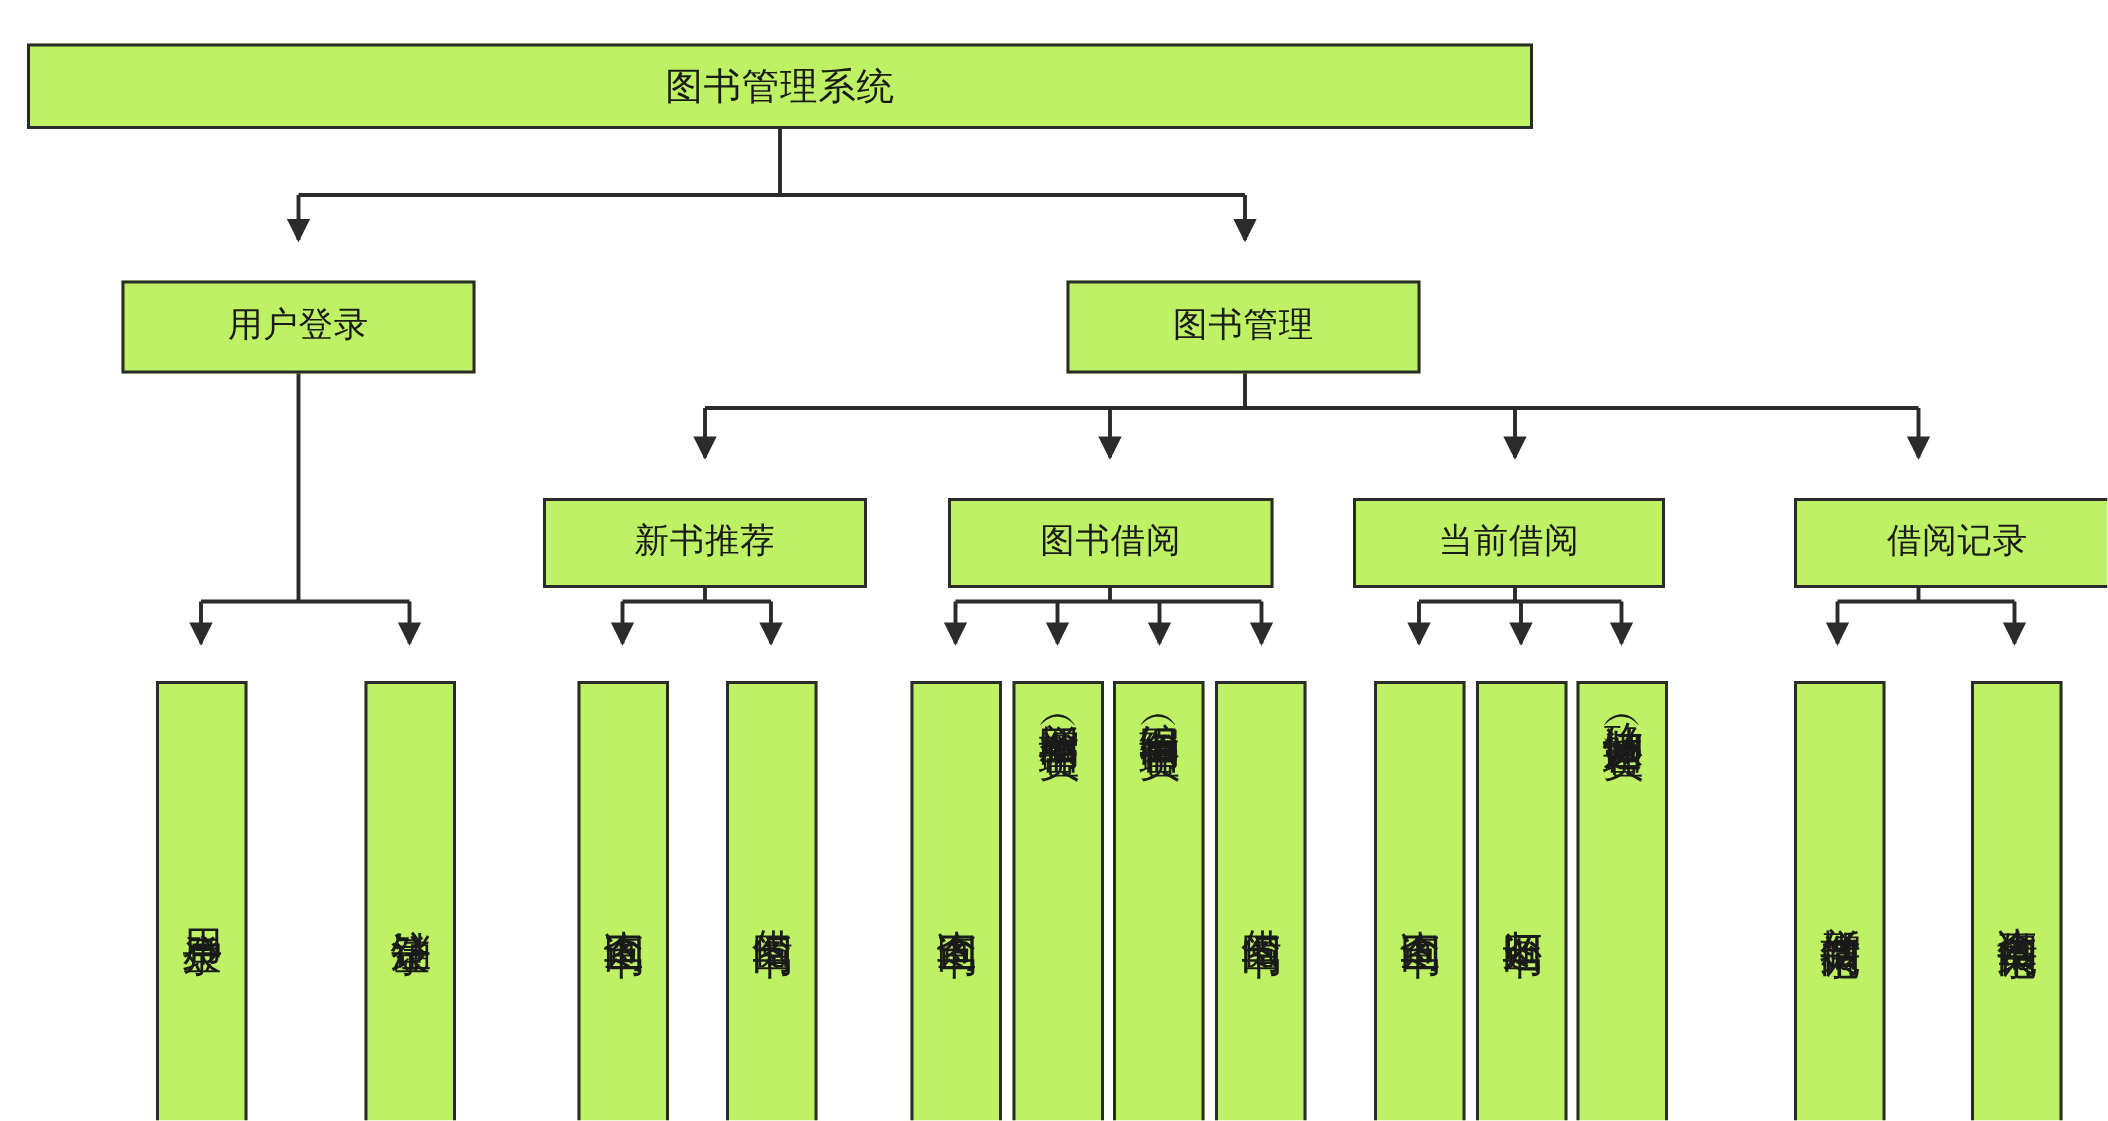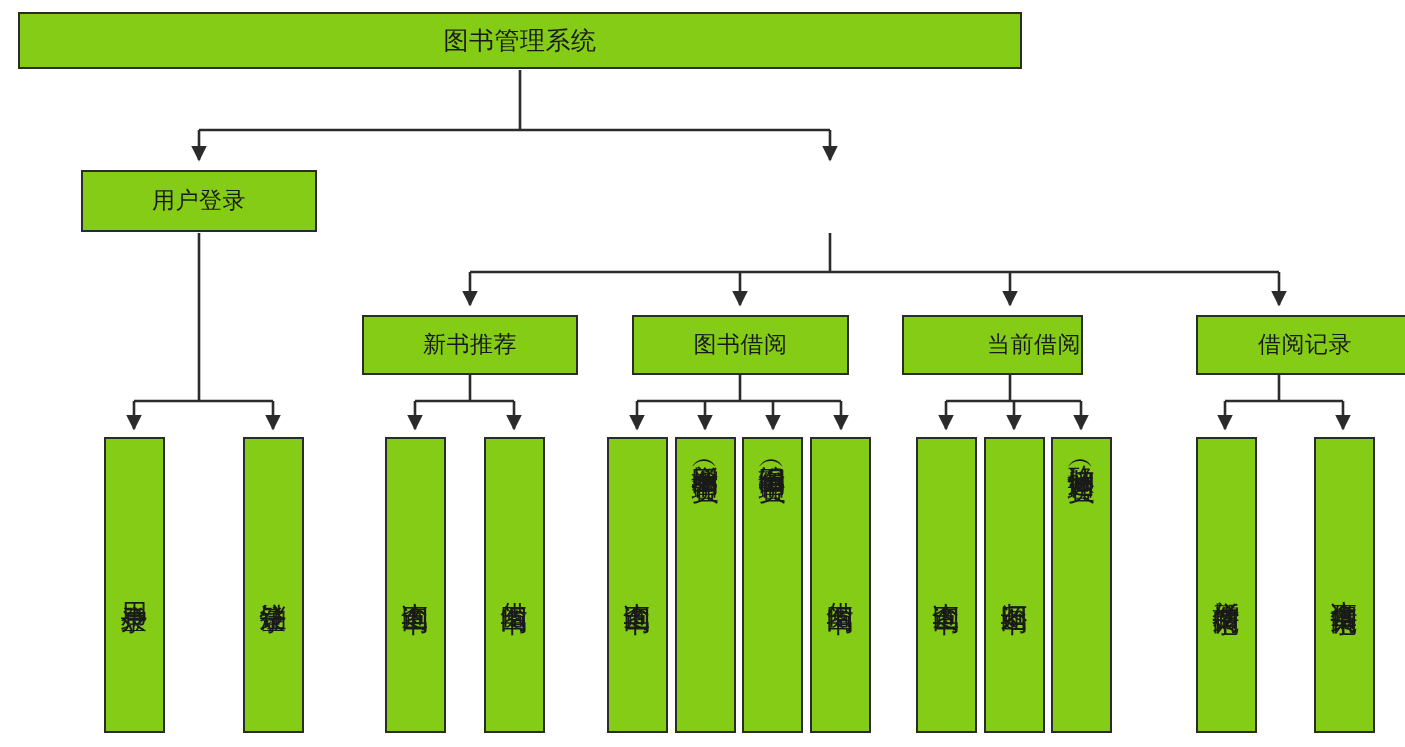--- a/index.html
+++ b/index.html
@@ -23,25 +23,26 @@
     left: 0;
     top: 0;
     width: 1405px;
     height: 747px;
     pointer-events: none;
   }
   .node {
     position: absolute;
     box-sizing: border-box;
     border: 2.5px solid #2b2b2b;
-    background: #84cc16;
+    background: #bef264;
     display: flex;
     align-items: center;
     justify-content: center;
     color: #1a1a1a;
+    margin-top: 17px;
   }
   .node .label {
     display: block;
     text-align: center;
     line-height: 1.02;
     letter-spacing: 0.5px;
   }
   
   .lvl-root {
     font-size: 25px;
@@ -139,30 +140,33 @@
   </svg>
 
   <div class="node lvl-root" style="left:18px; top:12px; width:1004px; height:57px;">
     <span class="label">图书管理系统</span>
   </div>
 
   <div class="node lvl-2" style="left:81px; top:170px; width:236px; height:62px;">
     <span class="label">用户登录</span>
   </div>
 
+  <div class="node lvl-2" style="left:711px; top:170px; width:236px; height:62px;">
+    <span class="label">图书管理</span>
+  </div>
 
   <div class="node lvl-3" style="left:632px; top:315px; width:217px; height:60px;">
     <span class="label">图书借阅</span>
   </div>
 
   <div class="node lvl-3" style="left:362px; top:315px; width:216px; height:60px;">
     <span class="label">新书推荐</span>
   </div>
 
-  <div class="node lvl-3" style="left:902px; top:315px; width:181px; height:60px;justify-content:flex-end;">
+  <div class="node lvl-3" style="left:902px; top:315px; width:208px; height:60px;">
     <span class="label">当前借阅</span>
   </div>
 
   <div class="node lvl-3" style="left:1196px; top:315px; width:218px; height:60px;">
     <span class="label">借阅记录</span>
   </div>
 
   <div class="node leaf center-text" style="left:104px; top:437px; width:61px; height:296px;">
     <span class="label">用户登录</span>
   </div>

